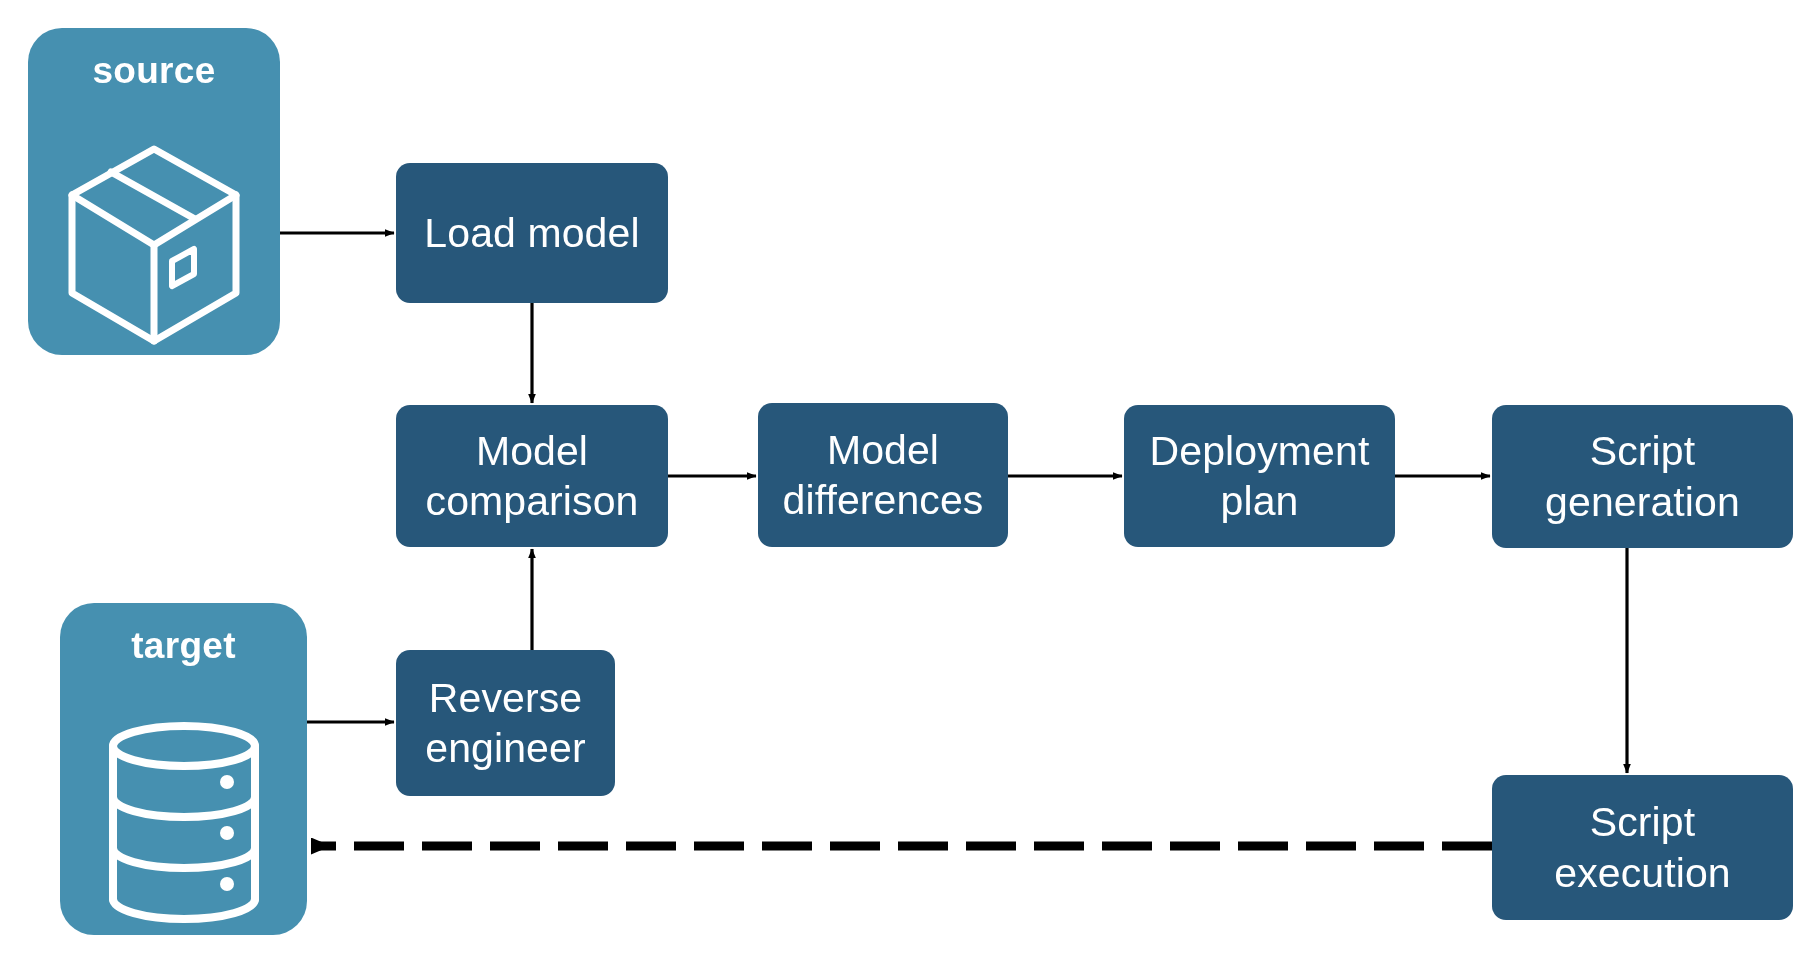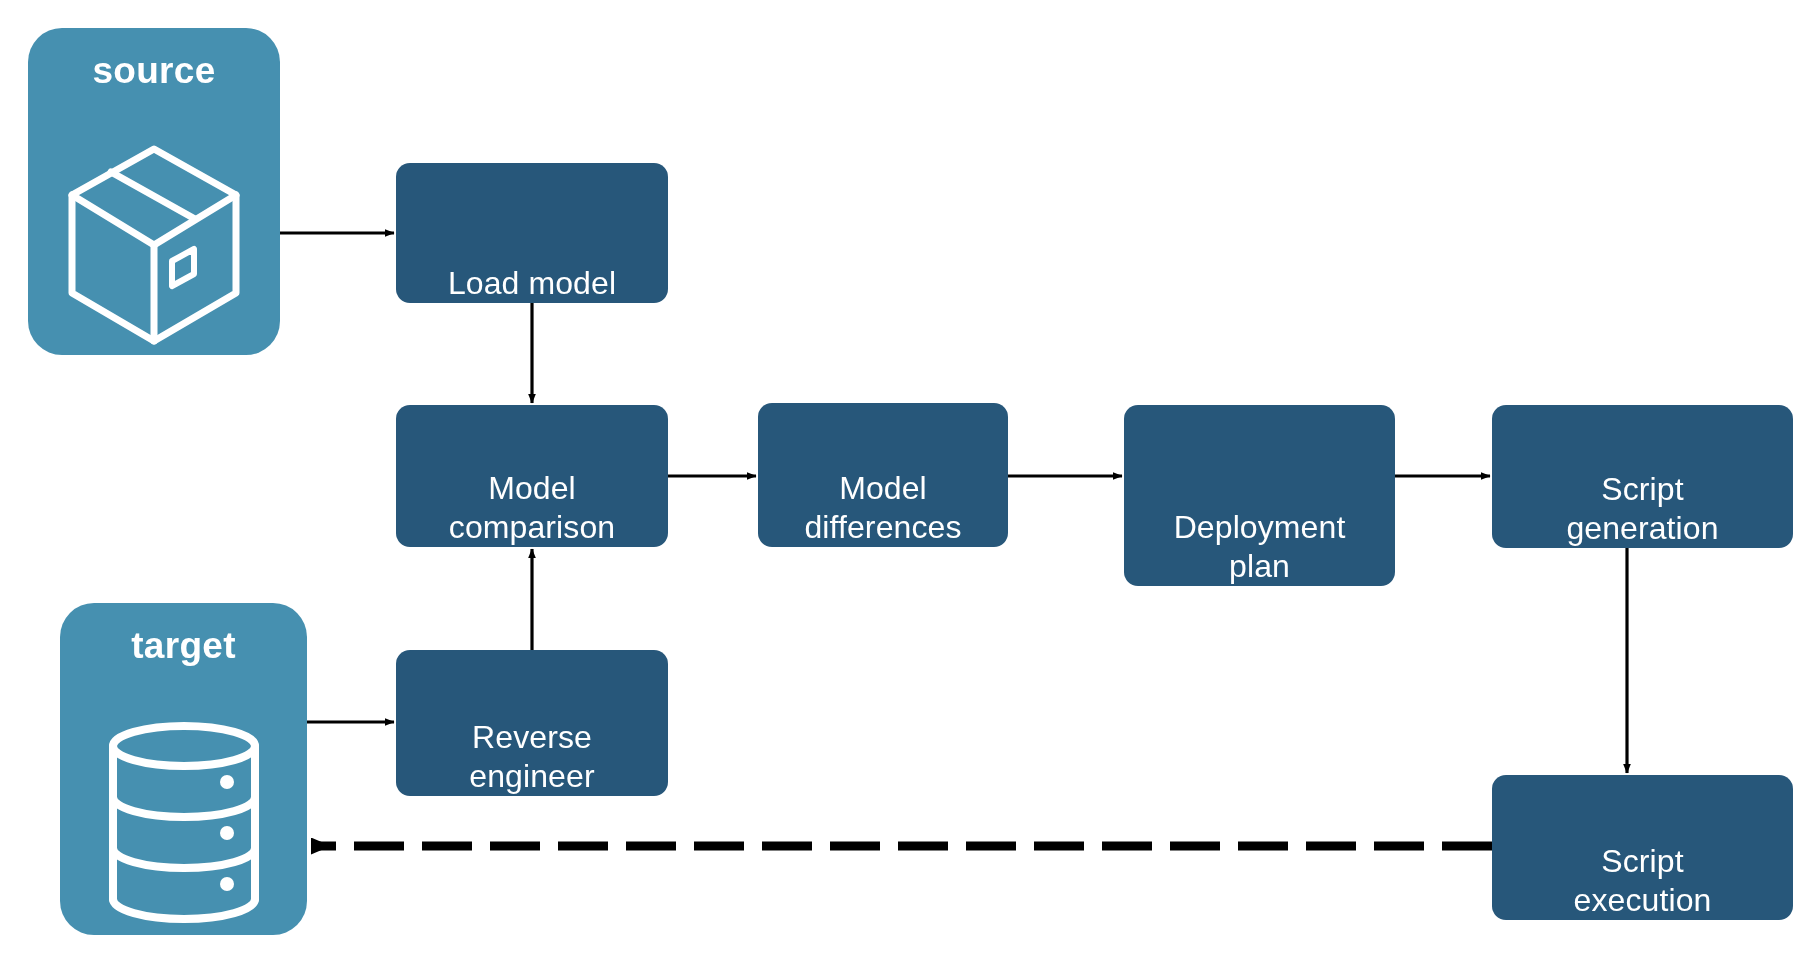--- a/index.html
+++ b/index.html
@@ -30,25 +30,24 @@
     display: flex;
     align-items: center;
     justify-content: center;
     text-align: center;
     color: #ffffff;
     gap: 43px;
   }
   .proc {
     background: #27577a;
     border-radius: 14px;
-    font-size: 32px;
+    font-size: 41px;
     line-height: 1.22;
     letter-spacing: 0.1px;
     font-weight: 400;
-    align-items: flex-end;
   }
   .endpoint {
     background: #4690b0;
     border-radius: 34px;
     flex-direction: column;
     justify-content: flex-start;
   }
   .endpoint-label {
     font-size: 37px;
     font-weight: bold;
@@ -142,29 +141,29 @@
   </div>
 
   <div class="node proc" style="left:396px; top:405px; width:272px; height:142px;">
     <span class="node-text">Model<br>comparison</span>
   </div>
 
   <div class="node proc" style="left:758px; top:403px; width:250px; height:144px;">
     <span class="node-text">Model<br>differences</span>
   </div>
 
-  <div class="node proc" style="left:1124px; top:405px; width:271px; height:181px;">
+  <div class="node proc" style="left:1124px; top:405px; width:271px; height:142px;">
     <span class="node-text">Deployment<br>plan</span>
   </div>
 
   <div class="node proc" style="left:1492px; top:405px; width:301px; height:143px;">
     <span class="node-text">Script<br>generation</span>
   </div>
 
-  <div class="node proc" style="left:396px; top:650px; width:272px; height:146px;">
+  <div class="node proc" style="left:396px; top:650px; width:219px; height:146px;">
     <span class="node-text">Reverse<br>engineer</span>
   </div>
 
   <div class="node proc" style="left:1492px; top:775px; width:301px; height:145px;">
     <span class="node-text">Script<br>execution</span>
   </div>
 
 </div>
 
 </body></html>

